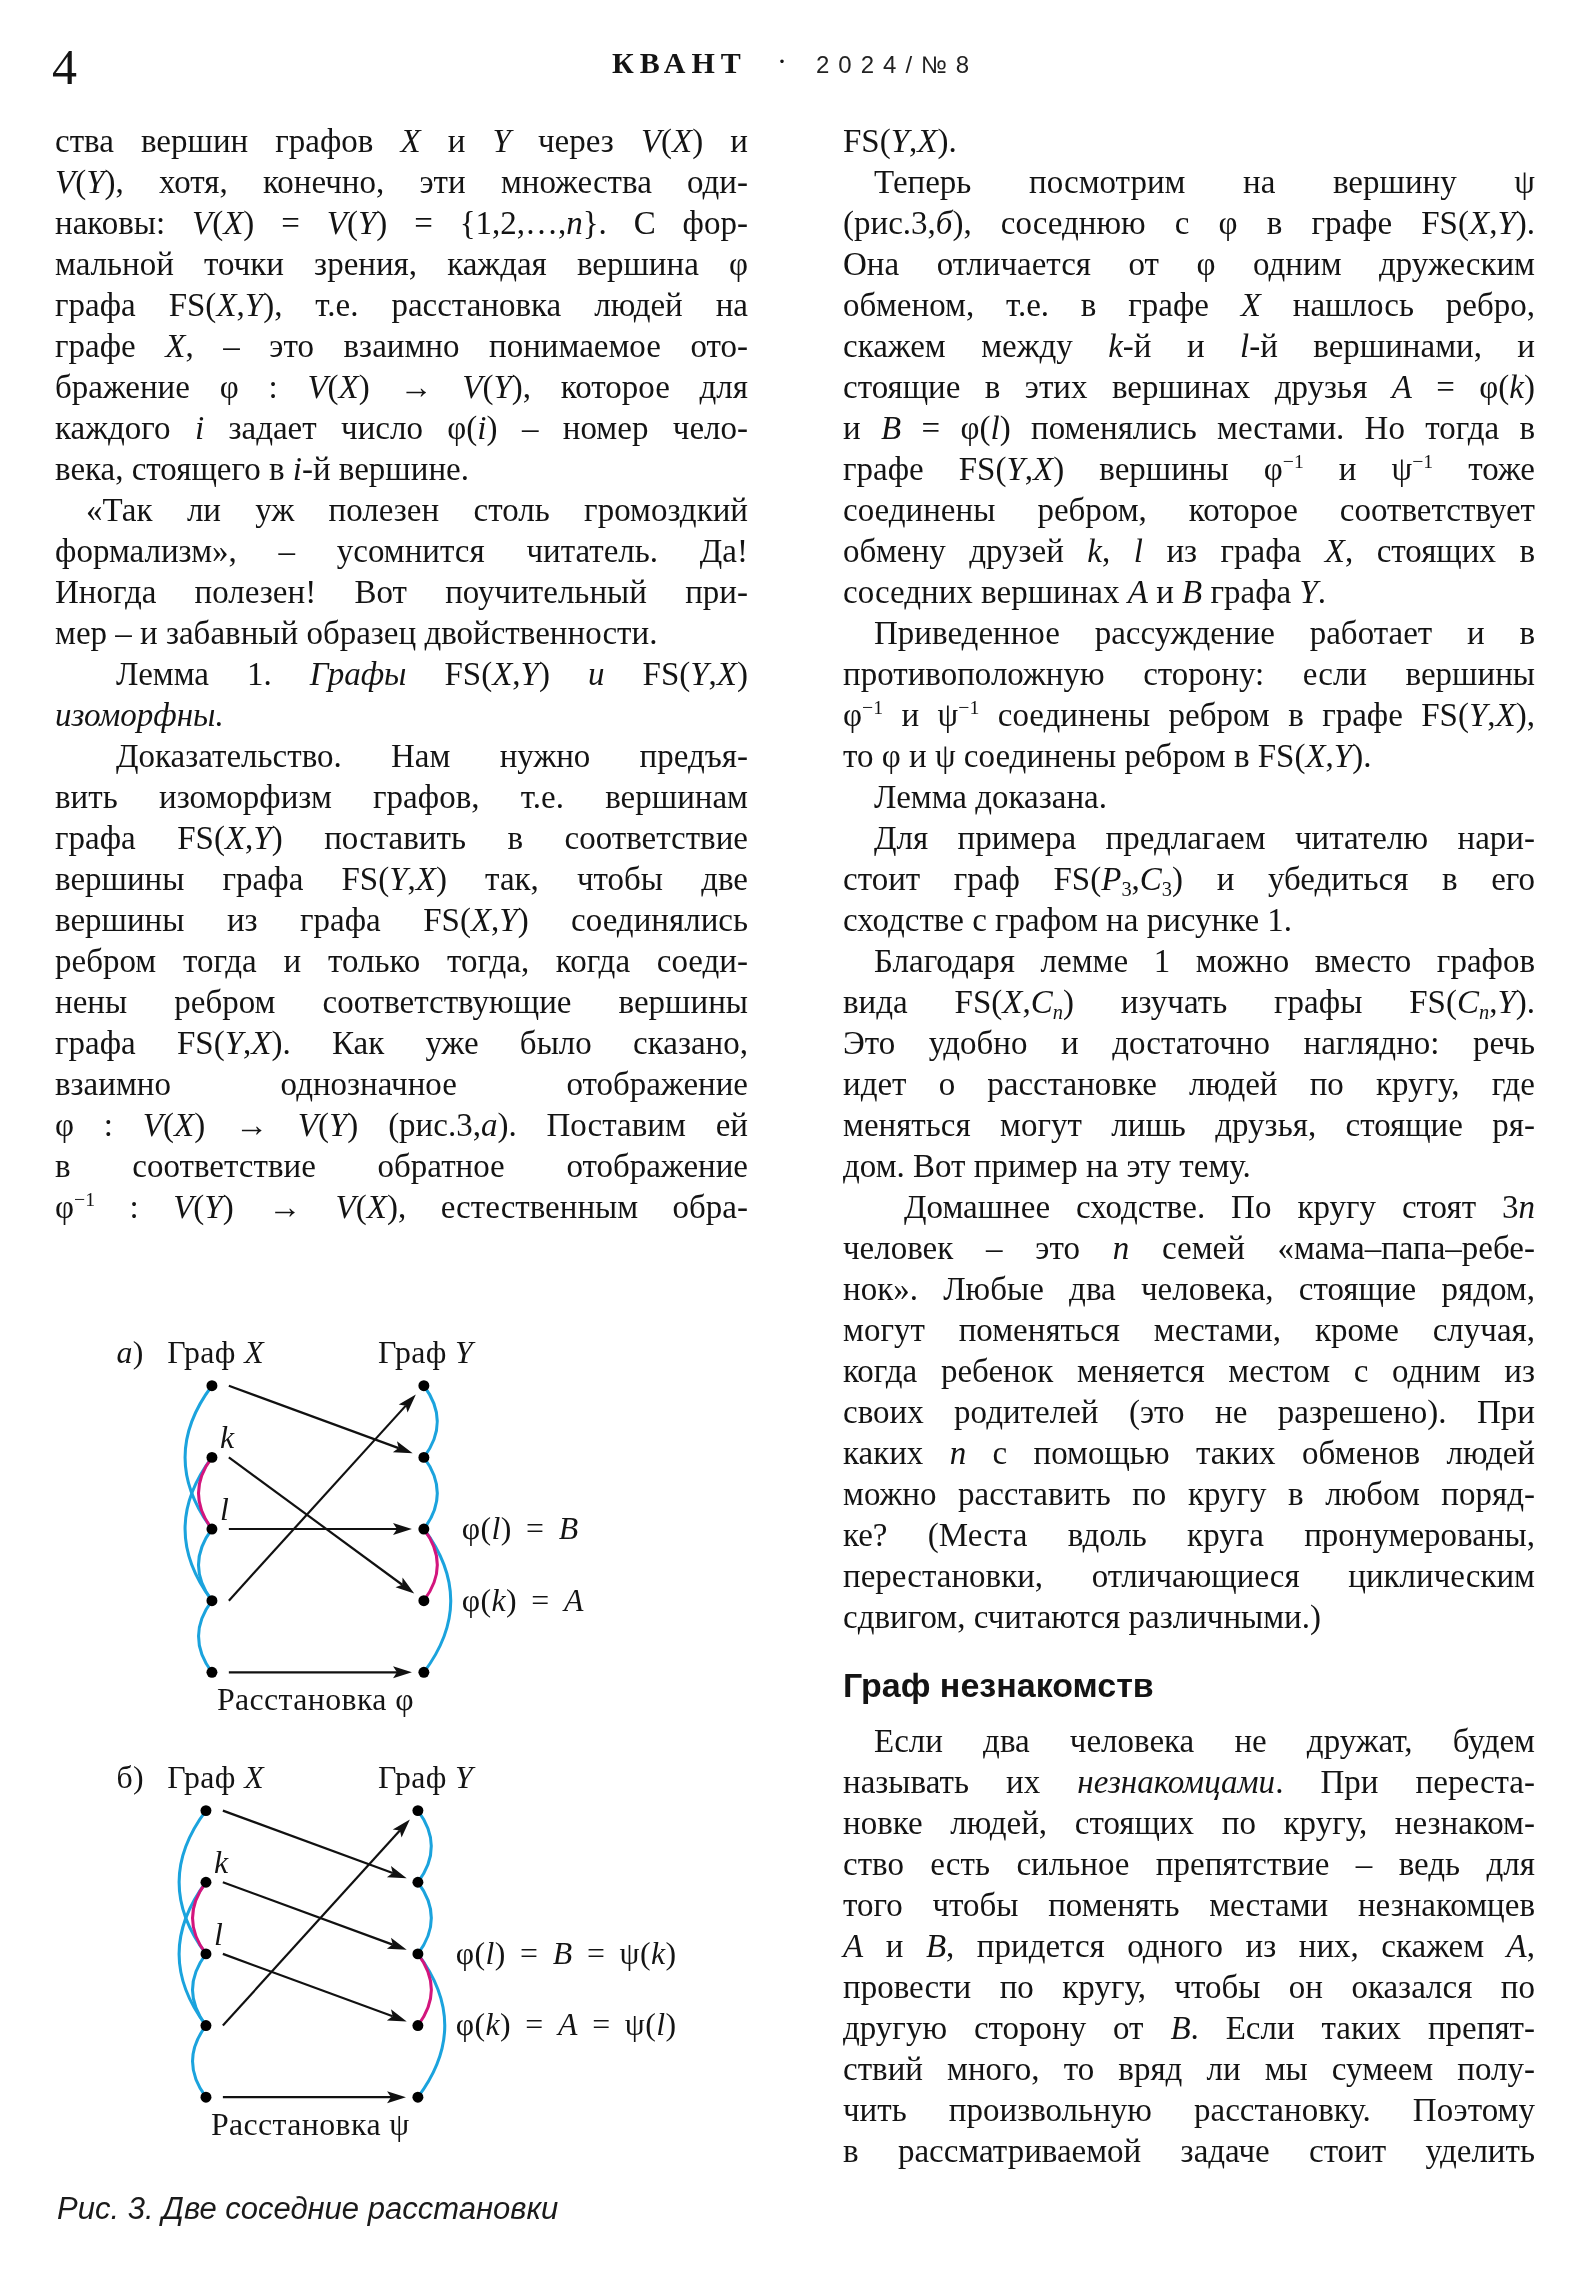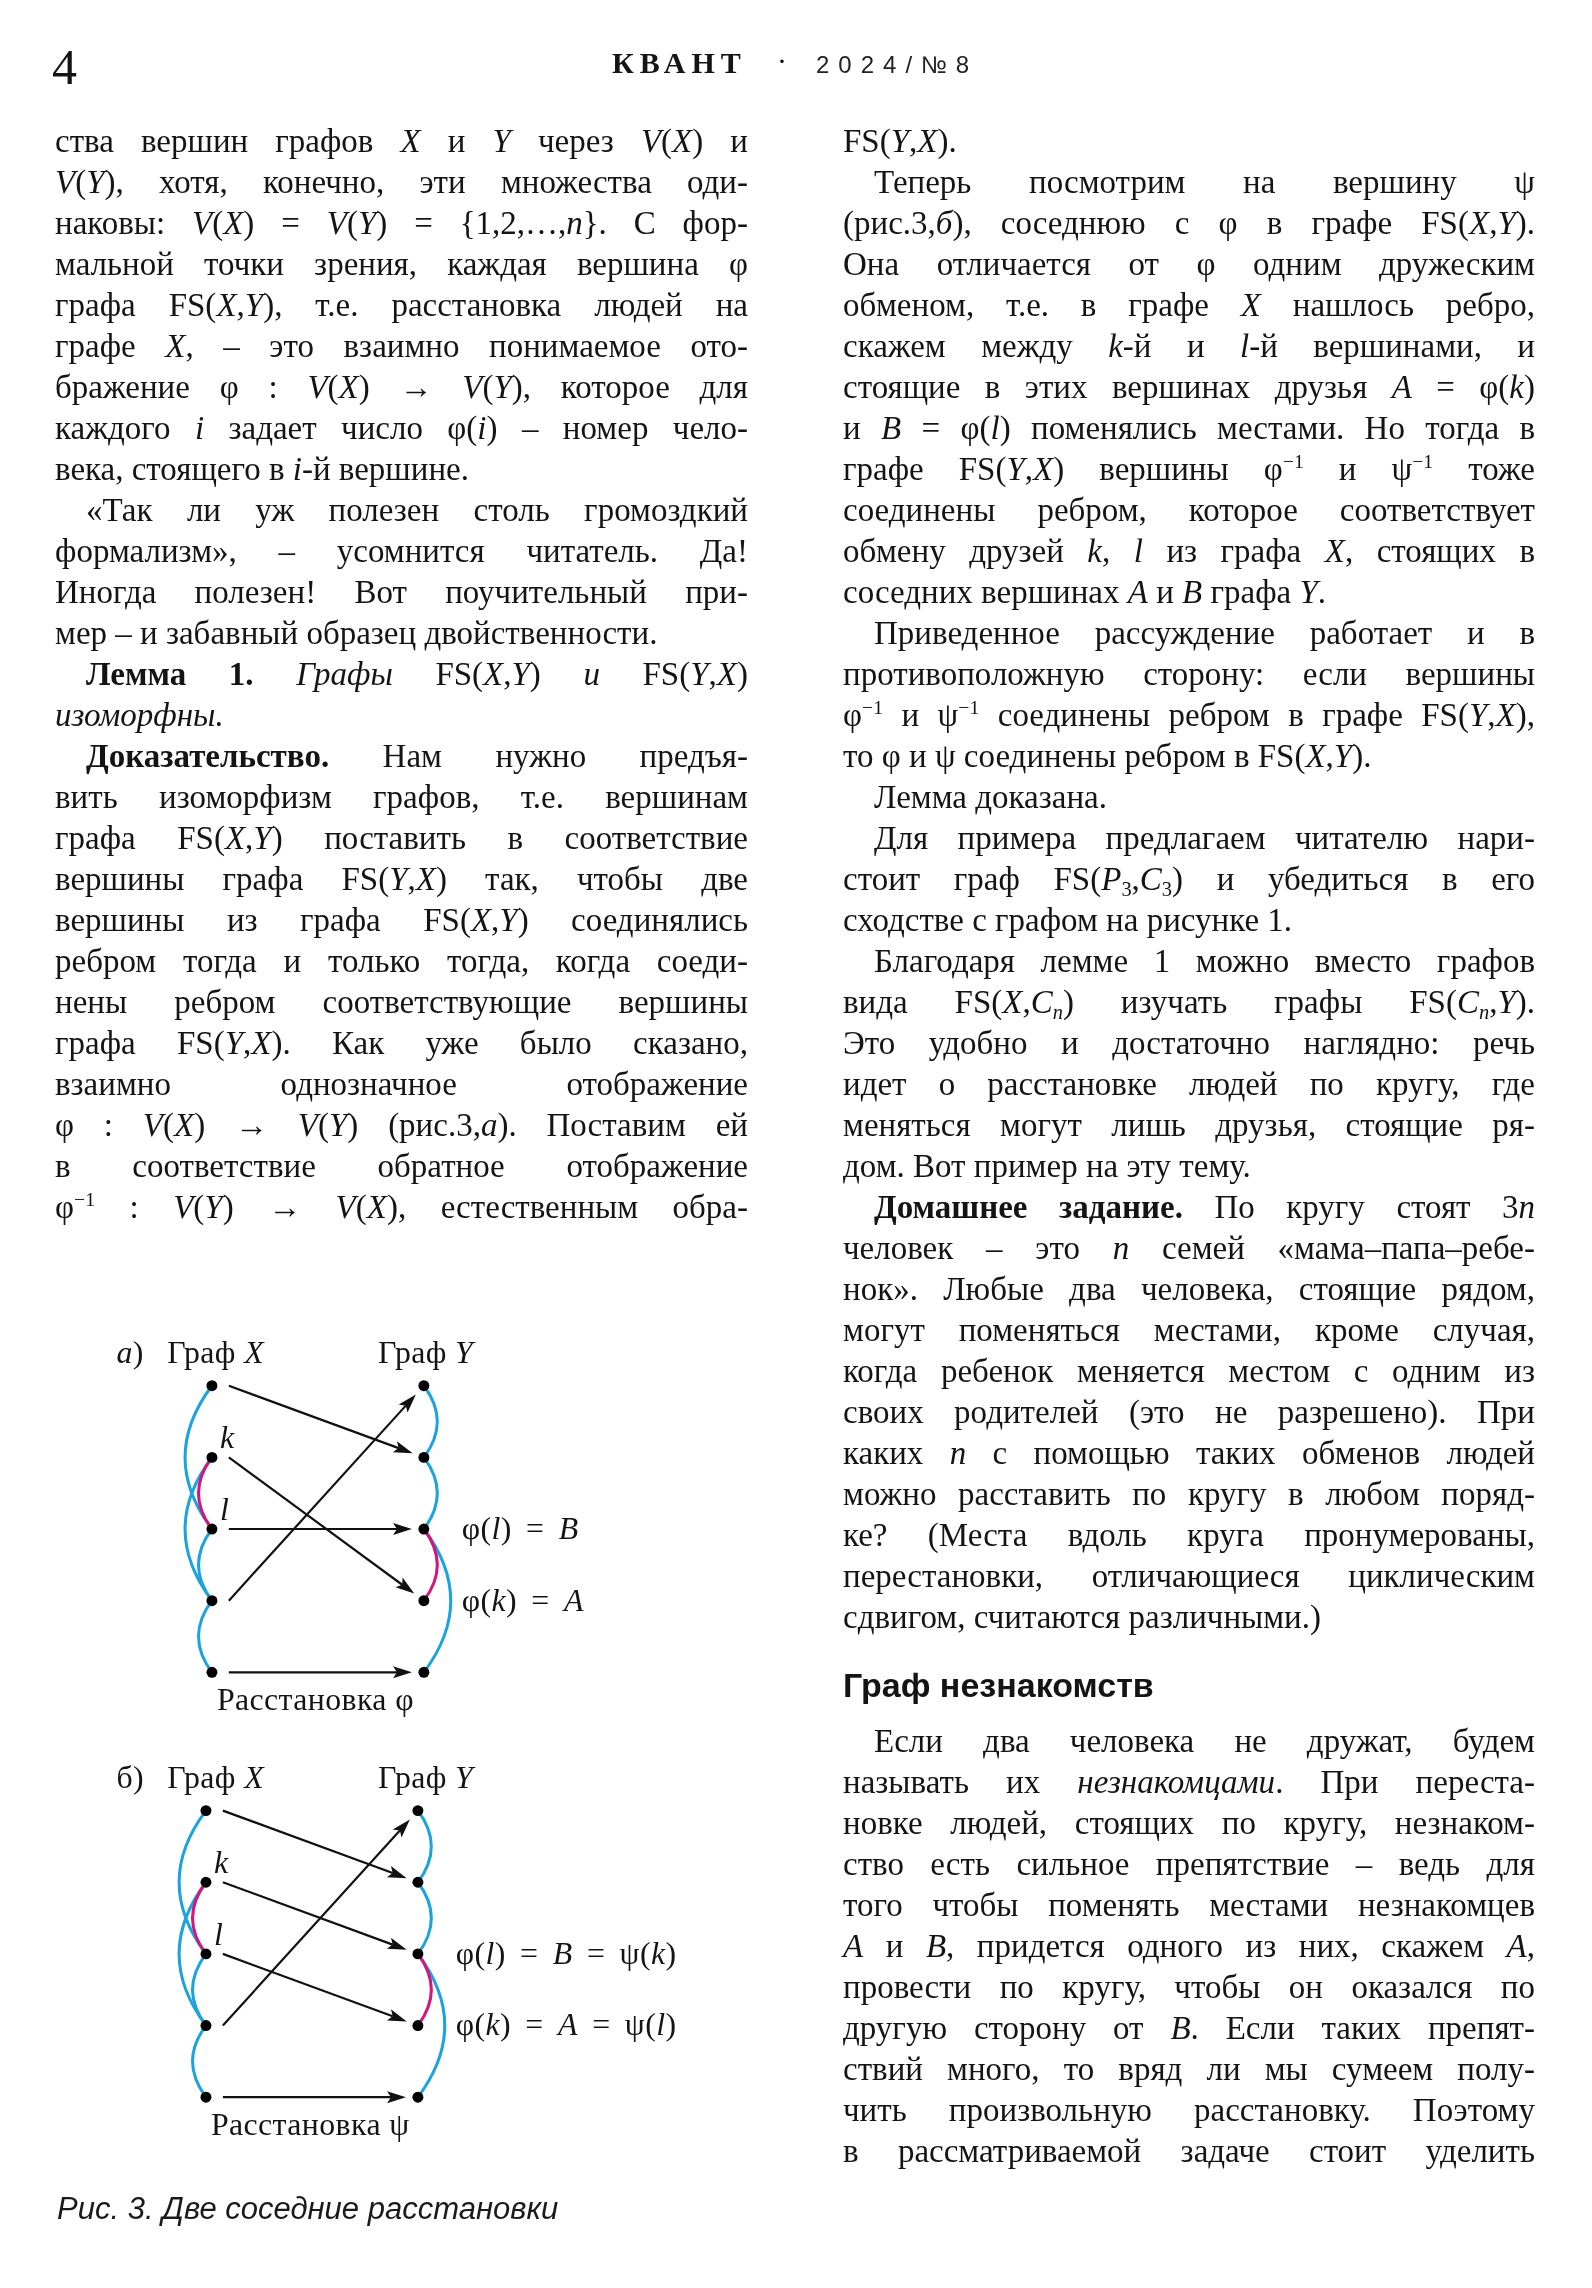--- a/index.html
+++ b/index.html
@@ -16,21 +16,21 @@
   #left-col { left: 55px; width: 693px; }
   #right-col { left: 843px; width: 692px; }
 
   .ln {
     height: 41px; line-height: 41px; font-size: 33px;
     text-align: justify; text-align-last: justify;
   }
   .ln.ind { text-indent: 31px; }
   .ln.end { text-align: right; text-align-last: left; }
   .s-i, .s-isub { font-style: italic; }
-  .s-b { font-weight: bold; }
+  .s-b { font-weight: normal; margin-left: 30px; }
   sup { font-size: 0.6em; vertical-align: 0.62em; line-height: 0; }
   sub { font-size: 0.62em; vertical-align: -0.28em; line-height: 0; }
 
   .heading {
     margin: 0; height: 83px; line-height: 83px; position: relative; top: 6px;
     font-family: "Liberation Sans", sans-serif; font-weight: bold; font-size: 34px; 
   }
 
   #fig3 { position: absolute; left: 0; top: 1294px; width: 796px; height: 876px; }
   #fig3 text { font-family: "Liberation Serif", serif; font-size: 32px; fill: #141414; letter-spacing: 0.4px; }
@@ -122,21 +122,21 @@
     </div>
     <div class="para">
       <div class="ln ind"><span>Благодаря лемме 1 можно вместо графов</span></div>
       <div class="ln"><span>вида FS(</span><span class="s-i">X</span><span>,</span><span class="s-i">C</span><sub class="s-isub">n</sub><span>) изучать графы FS(</span><span class="s-i">C</span><sub class="s-isub">n</sub><span>,</span><span class="s-i">Y</span><span>).</span></div>
       <div class="ln"><span>Это удобно и достаточно наглядно: речь</span></div>
       <div class="ln"><span>идет о расстановке людей по кругу, где</span></div>
       <div class="ln"><span>меняться могут лишь друзья, стоящие ря-</span></div>
       <div class="ln end"><span>дом. Вот пример на эту тему.</span></div>
     </div>
     <div class="para">
-      <div class="ln ind"><span class="s-b">Домашнее задание.</span><span> По кругу стоят 3</span><span class="s-i">n</span></div>
+      <div class="ln ind"><span class="s-b">Домашнее сходстве.</span><span> По кругу стоят 3</span><span class="s-i">n</span></div>
       <div class="ln"><span>человек – это </span><span class="s-i">n</span><span> семей «мама–папа–ребе-</span></div>
       <div class="ln"><span>нок». Любые два человека, стоящие рядом,</span></div>
       <div class="ln"><span>могут поменяться местами, кроме случая,</span></div>
       <div class="ln"><span>когда ребенок меняется местом с одним из</span></div>
       <div class="ln"><span>своих родителей (это не разрешено). При</span></div>
       <div class="ln"><span>каких </span><span class="s-i">n</span><span> с помощью таких обменов людей</span></div>
       <div class="ln"><span>можно расставить по кругу в любом поряд-</span></div>
       <div class="ln"><span>ке? (Места вдоль круга пронумерованы,</span></div>
       <div class="ln"><span>перестановки, отличающиеся циклическим</span></div>
       <div class="ln end"><span>сдвигом, считаются различными.)</span></div>

